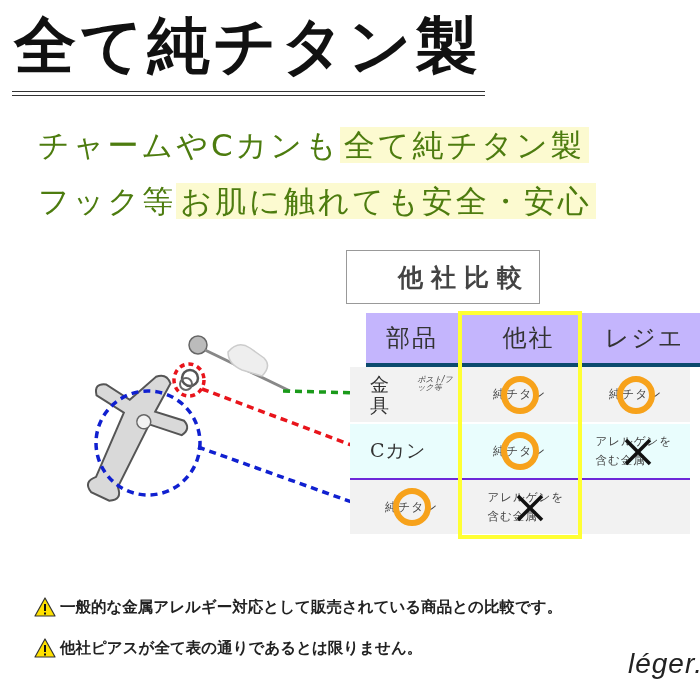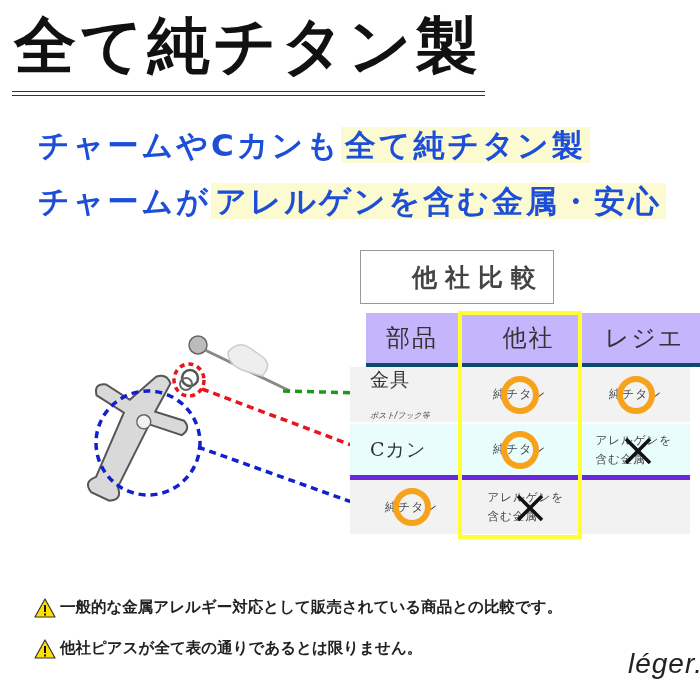--- a/index.html
+++ b/index.html
@@ -10,50 +10,50 @@
       position: absolute; left: 14px; top: 10px;
       font-size: 62px; font-weight: bold; color: #111; letter-spacing: 4px;
       line-height: 72px; white-space: nowrap;
     }
     .title-rule {
       position: absolute; left: 12px; top: 91px; width: 473px; height: 5px;
       border-top: 1.5px solid #333; border-bottom: 1.5px solid #333;
     }
 
     .lead-line {
-      position: absolute; left: 38px; font-size: 31px; font-weight: bold; color: #1d4ed8;
+      position: absolute; left: 38px; font-size: 31px; font-weight: normal; color: #4d7c0f;
       letter-spacing: 3px; white-space: nowrap; line-height: 46px;
     }
     .lead-line.l1 { top: 122px; }
     .lead-line.l2 { top: 178px; }
     .hl { background: #fcfad0; padding: 0 4px; }
 
     .compare-label {
-      position: absolute; left: 360px; top: 250px; width: 194px; height: 54px;
+      position: absolute; left: 346px; top: 250px; width: 194px; height: 54px;
       border: 1.5px solid #999; background: #fff;
       display: flex; align-items: center; justify-content: center;
       font-size: 25px; color: #444; letter-spacing: 8px; font-weight: bold; padding-left: 42px;
     }
 
     .table {
       position: absolute; left: 350px; top: 313px; width: 340px;
     }
     .row { display: flex; width: 340px; }
     .row.header { height: 54px; background: #c4b5fd; border-bottom: 4px solid #0c4a6e; margin-left: 16px; }
     .row.r1 { height: 57px; background: #f2f2f2; border-bottom: 2px solid #fff; }
-    .row.r2 { height: 56px; background: #e9fdfd; border-bottom: 5px solid #6d28d9; }
+    .row.r2 { height: 56px; background: #e9fdfd; border-bottom: 2px solid #6d28d9; }
     .row.r3 { height: 54px; background: #f2f2f2; }
     .cell { display: flex; align-items: center; justify-content: center; position: relative; }
     .c-part { width: 108px; justify-content: flex-start; padding-left: 20px; }
     .c-leger { width: 123px; }
     .c-other { width: 109px; }
 
     .hdr-text { font-family: "DejaVu Serif", "Liberation Serif", serif; font-size: 24px; color: #333; letter-spacing: 2px; }
     .part-text { font-family: "DejaVu Serif", "Liberation Serif", serif; font-size: 19px; color: #333; letter-spacing: 1px; }
-    .part-wrap { display: flex; flex-direction: column; line-height: 1.1; gap: 20px; }
+    .part-wrap { display: flex; line-height: 1.1; gap: 20px; }
     .part-sub { font-size: 8px; color: #444; margin-top: 2px; letter-spacing: 0; font-style: italic; }
 
     .ok-text { font-size: 12px; color: #444; letter-spacing: 1px; position: relative; z-index: 1; }
     .circle {
       position: absolute; left: 50%; top: 50%; width: 38px; height: 38px;
       margin-left: -19px; margin-top: -19px;
       border: 6px solid #f7a21b; border-radius: 50%; z-index: 2;
     }
     .ng-text { font-size: 11.5px; color: #444; line-height: 19px; width: 80px; letter-spacing: 1px; position: relative; }
     .cross {
@@ -62,21 +62,21 @@
 
     .yellow-frame {
       position: absolute; left: 458px; top: 311px; width: 124px; height: 228px;
       border: 4px solid #ffff33; pointer-events: none;
     }
 
     .earring { position: absolute; left: 0; top: 300px; width: 380px; height: 260px; }
 
     .note {
       position: absolute; left: 34px; font-size: 15.5px; color: #222; font-weight: bold;
-      display: flex; align-items: flex-end; white-space: nowrap;
+      display: flex; align-items: flex-start; white-space: nowrap;
     }
     .note.n1 { top: 597px; }
     .note.n2 { top: 638px; }
     .warn { width: 22px; height: 20px; margin-right: 4px; }
 
     .logo {
       position: absolute; left: 628px; top: 640px;
       font-family: Liberation Sans, sans-serif; font-style: italic;
       font-size: 28px; color: #222; letter-spacing: 1px; margin-top: 8px;
     }
@@ -84,21 +84,21 @@
 </head>
 <body>
 
 <div class="title">全て純チタン製</div>
 <div class="title-rule"></div>
 
 <div class="lead-line l1">
   <span>チャームやCカンも</span><span class="hl">全て純チタン製</span>
 </div>
 <div class="lead-line l2">
-  <span>チャームが</span><span class="hl">アレルゲンを含む金属・安心</span>
+  <span>フック等</span><span class="hl">お肌に触れても安全・安心</span>
 </div>
 
 <svg class="earring" viewBox="0 300 380 260" xmlns="http://www.w3.org/2000/svg">
 
   <g>
     <circle cx="198" cy="345" r="9" fill="#bbb" stroke="#666" stroke-width="1.5"></circle>
     <line x1="205" y1="350" x2="290" y2="391" stroke="#888" stroke-width="3"></line>
     <path d="M228 352 q10 -12 22 -4 l14 10 q8 8 -2 18 l-20 -6 q-14 -6 -14 -18z" fill="#eee" stroke="#ccc" stroke-width="1.5"></path>
   </g>
 

